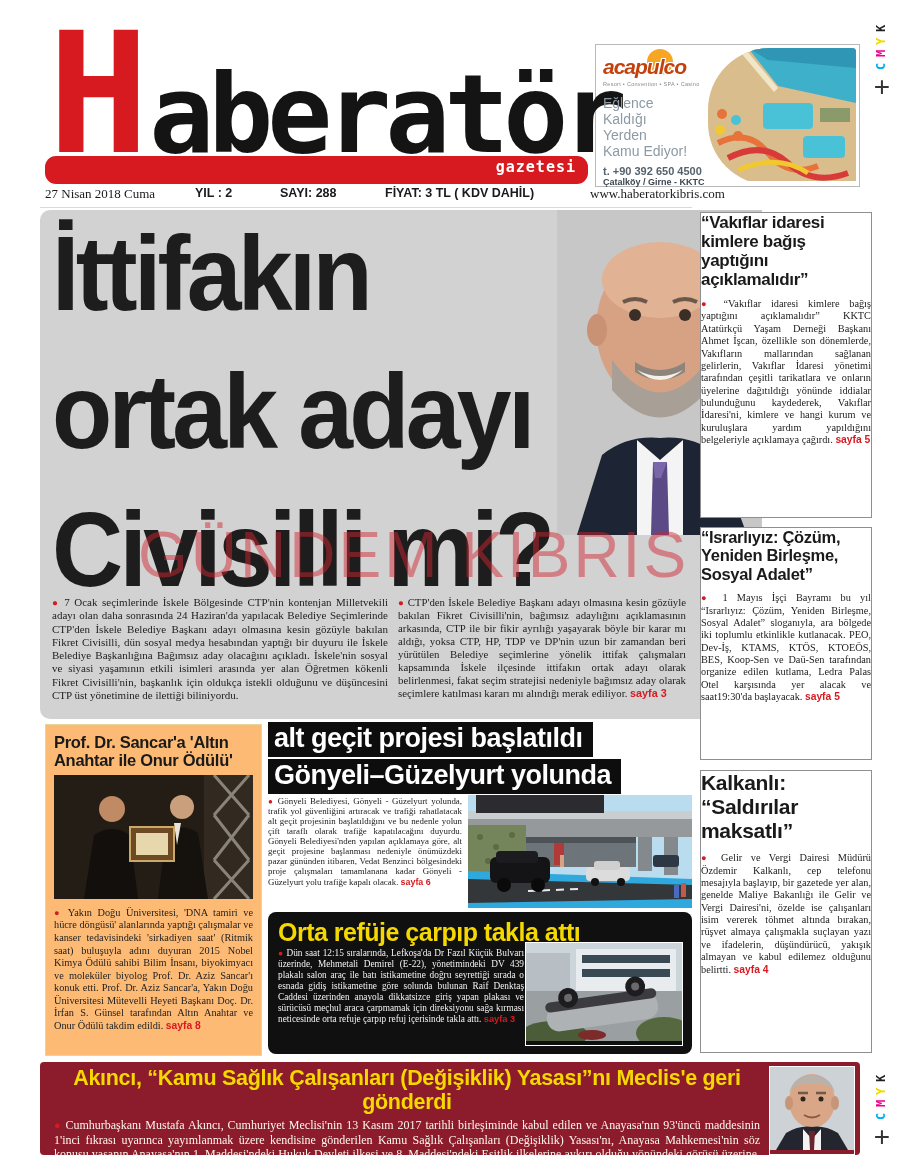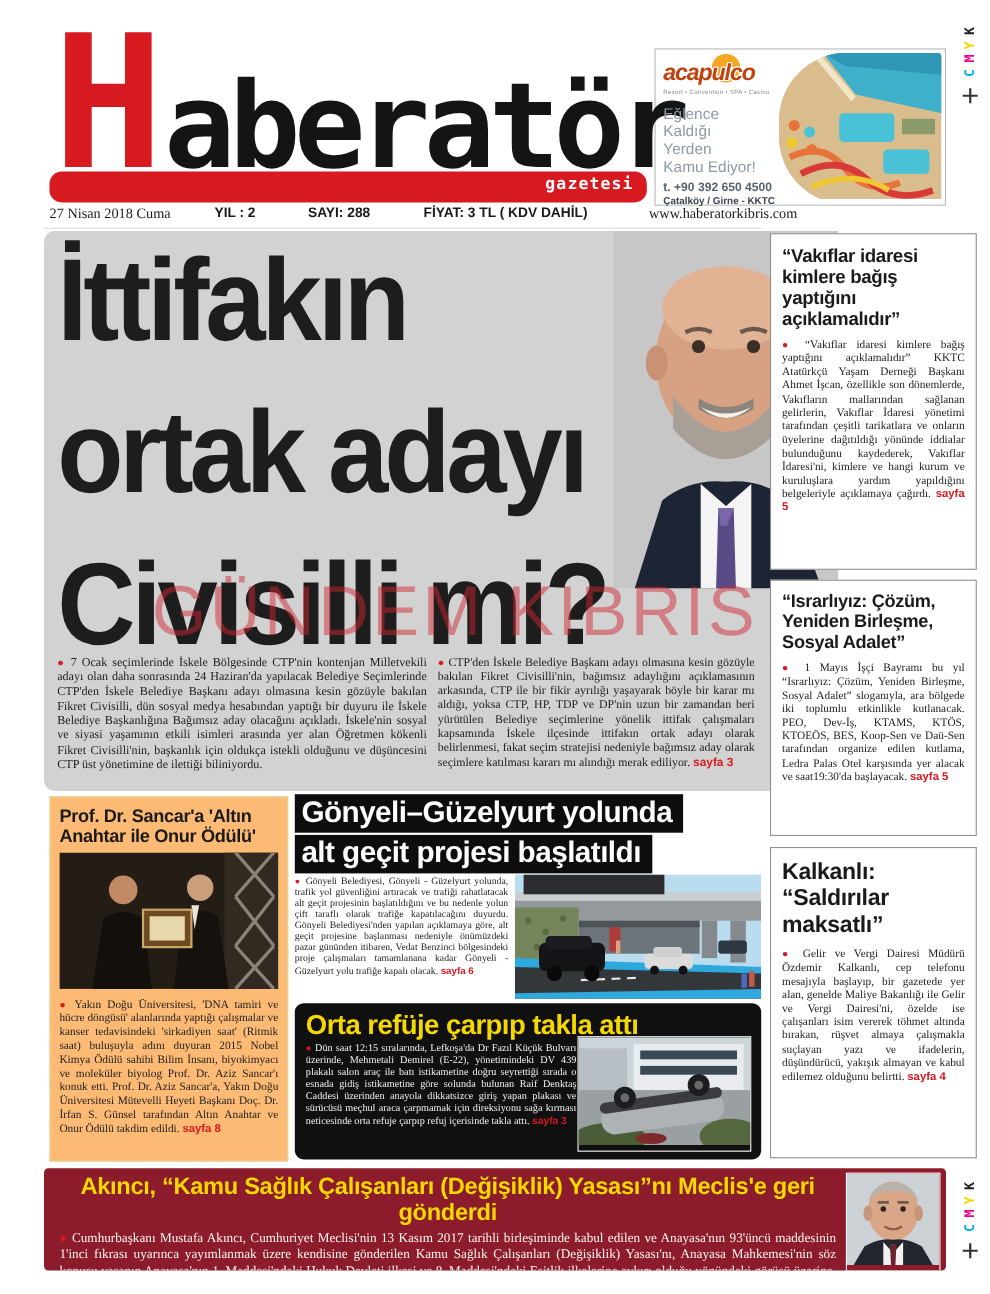--- a/index.html
+++ b/index.html
@@ -50,22 +50,22 @@
   .hero-col1{left:12px;width:336px;font-size:11px;line-height:1.21;}
   .hero-col2{left:358px;width:288px;font-size:10.8px;line-height:1.21;}
 
   .bullet{color:#d71920;font-size:.9em;}
   .page-ref{color:#d71920;font-weight:bold;font-family:"Liberation Sans",sans-serif;}
 
   .watermark{position:absolute;left:138px;top:518px;font-size:64px;font-weight:normal;letter-spacing:3px;
         color:rgba(208,38,48,.48);white-space:nowrap;z-index:6;pointer-events:none;}
 
   
-  .sb-box{position:absolute;left:700px;width:188px;background:#fff;border:1.5px solid #8f8f8f;
-        padding:10px;box-sizing:border-box;overflow:hidden;}
+  .sb-box{position:absolute;left:700px;width:172px;background:#fff;border:1.5px solid #8f8f8f;
+        box-sizing:border-box;overflow:hidden;}
   .sb1{top:212px;height:306px;} .sb2{top:527px;height:233px;} .sb3{top:770px;height:283px;}
   .sb-title{font-weight:bold;font-size:17px;line-height:1.12;letter-spacing:-.3px;margin-bottom:9px;}
   .sb2 .sb-title{font-size:16.5px;}
   .sb3 .sb-title{font-size:21px;line-height:1.15;}
   .sb-body{font-family:"Liberation Serif",serif;font-size:10.3px;line-height:1.2;text-align:justify;color:#222;}
 
   
   .sancar{position:absolute;left:45px;top:724px;width:217px;height:332px;background:#fdba74;
         border:1px solid #e3d79c;box-sizing:border-box;padding:8px;overflow:hidden;}
   .sancar-title{font-weight:bold;font-size:16.5px;line-height:1.12;letter-spacing:-.3px;}
@@ -247,22 +247,22 @@
       </svg>
     </div>
     <div class="sancar-body">
       <span class="bullet">●</span>
       <span>Yakın Doğu Üniversitesi, 'DNA tamiri ve hücre döngüsü' alanlarında yaptığı çalışmalar ve kanser tedavisindeki 'sirkadiyen saat' (Ritmik saat) buluşuyla adını duyuran 2015 Nobel Kimya Ödülü sahibi Bilim İnsanı, biyokimyacı ve moleküler biyolog Prof. Dr. Aziz Sancar'ı konuk etti. Prof. Dr. Aziz Sancar'a, Yakın Doğu Üniversitesi Mütevelli Heyeti Başkanı Doç. Dr. İrfan S. Günsel tarafından Altın Anahtar ve Onur Ödülü takdim edildi.</span>
       <span class="page-ref">sayfa 8</span>
     </div>
   </div>
 
   <div class="gonyeli-title">
+    <span>alt geçit projesi başlatıldı</span>
     <span>Gönyeli–Güzelyurt yolunda</span>
-    <span>alt geçit projesi başlatıldı</span>
   </div>
   <div class="gonyeli-body">
     <span class="bullet">●</span>
     <span>Gönyeli Belediyesi, Gönyeli - Güzelyurt yolunda, trafik yol güvenliğini artıracak ve trafiği rahatlatacak alt geçit projesinin başlatıldığını ve bu nedenle yolun çift taraflı olarak trafiğe kapatılacağını duyurdu. Gönyeli Belediyesi'nden yapılan açıklamaya göre, alt geçit projesine başlanması nedeniyle önümüzdeki pazar gününden itibaren, Vedat Benzinci bölgesindeki proje çalışmaları tamamlanana kadar Gönyeli - Güzelyurt yolu trafiğe kapalı olacak.</span>
     <span class="page-ref">sayfa 6</span>
   </div>
   <div class="gonyeli-photo">
     <svg width="224" height="113" viewBox="0 0 224 113">
       <rect width="224" height="113" fill="#b9dcee"></rect>
       <rect x="0" y="16" width="224" height="8" fill="#c9ced0"></rect>

